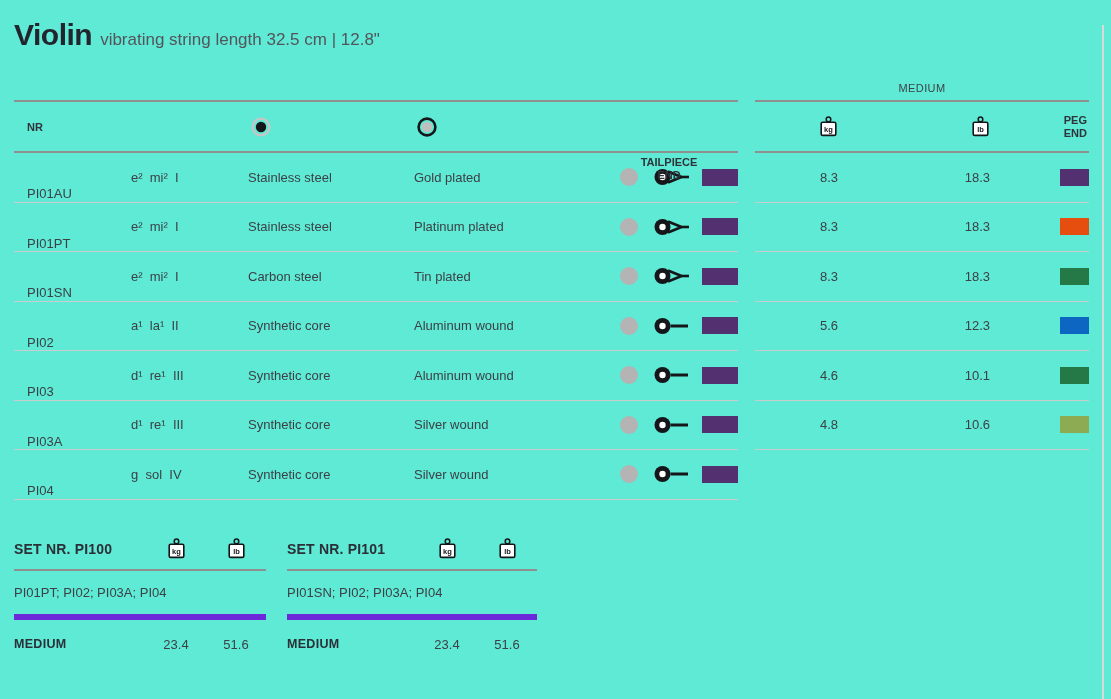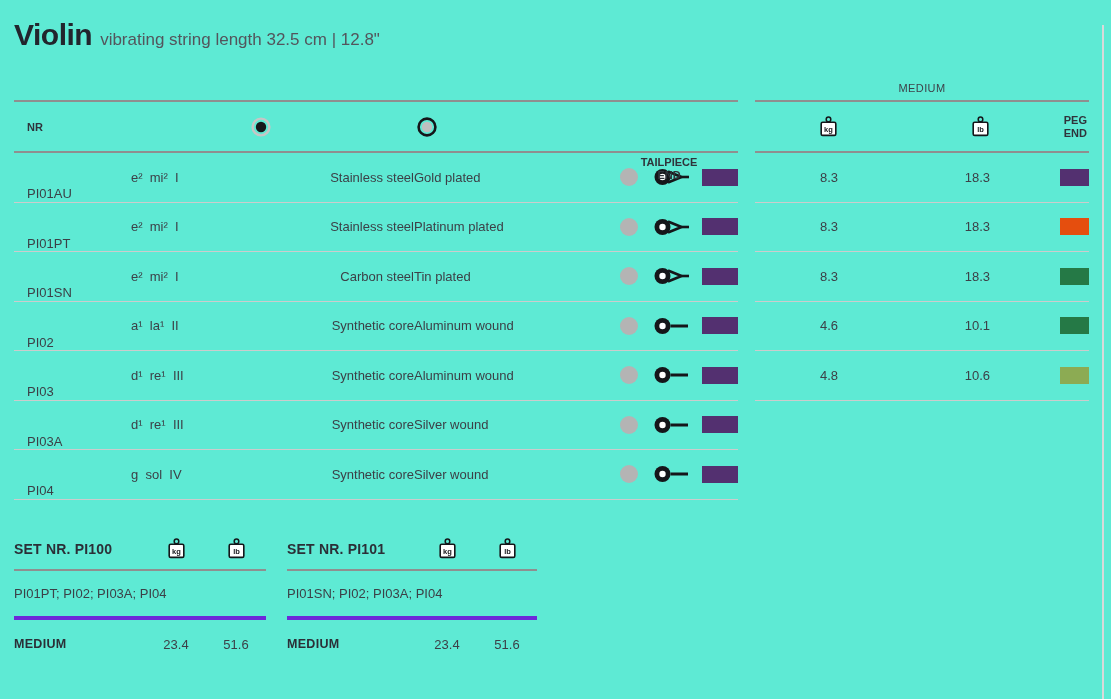--- a/index.html
+++ b/index.html
@@ -27,21 +27,21 @@
   .h-nr{position:absolute;left:13px;top:50%;transform:translateY(-50%);
         font-size:11px;font-weight:bold;color:#2f333b;}
   .h-core-icon{position:absolute;left:237px;top:50%;transform:translateY(-50%);line-height:0;}
   .h-wind-icon{position:absolute;left:403px;top:50%;transform:translateY(-50%);line-height:0;}
   .h-tailpiece{position:absolute;left:595px;width:120px;top:50%;transform:translateY(-50%);
                text-align:center;font-size:11px;font-weight:bold;color:#2f333b;line-height:13px;margin-top:42px;}
 
   
   .c-nr{width:104px;margin-left:13px;margin-top:33px;}
   .c-notes{width:117px;white-space:pre;}
-  .c-core{width:166px;text-align:right;}
+  .c-core{width:166px;}
   .c-wind{flex:1;}
   .c-circle{width:18px;height:18px;border-radius:50%;background:#b4b4b4;flex-shrink:0;}
   .c-ball{width:36px;height:20px;margin-left:16px;flex-shrink:0;line-height:0;}
   .c-bar{width:36px;height:17px;margin-left:12px;flex-shrink:0;}
 
   
   .rh-kg{width:83px;display:flex;justify-content:flex-end;line-height:0;}
   .rh-lb{width:152px;display:flex;justify-content:flex-end;line-height:0;}
   .rh-peg{flex:1;text-align:right;font-size:11px;font-weight:bold;color:#2f333b;
           line-height:13px;padding-right:2px;}
@@ -51,21 +51,21 @@
 
   
   .set-box{position:absolute;top:528px;}
   .set-box.one{left:14px;width:252px;}
   .set-box.two{left:287px;width:250px;}
   .set-title-row{height:43px;display:flex;align-items:center;
                  border-bottom:2px solid #8f8f8f;box-sizing:border-box;}
   .set-title{flex:1;font-size:14px;font-weight:bold;color:#2b2f37;letter-spacing:0.2px;}
   .set-col{width:60px;display:flex;justify-content:center;line-height:0;}
   .set-contents-row{height:49px;display:flex;align-items:center;
-                    border-bottom:4px solid #6d28d9;box-sizing:border-box;font-size:13px;}
+                    border-bottom:6px solid #6d28d9;box-sizing:border-box;font-size:13px;}
   .set-medium-row{height:48px;display:flex;align-items:center;}
   .set-gauge{flex:1;font-size:12.5px;font-weight:bold;color:#2b2f37;letter-spacing:0.3px;}
   .set-val{width:60px;text-align:center;font-size:13px;}
 
   .scroll-line{position:absolute;left:1102px;top:25px;width:2px;height:674px;background:#d9d9d9;}
 
   svg text{font-family:"Liberation Sans",sans-serif;}
 </style>
 </head>
 <body>
@@ -247,20 +247,25 @@
       <div class="rc-kg">8.3</div>
       <div class="rc-lb">18.3</div>
       <div class="rc-bar" style="background: rgb(229, 78, 14);"></div>
     </div>
     <div class="trow">
       <div class="rc-kg">8.3</div>
       <div class="rc-lb">18.3</div>
       <div class="rc-bar" style="background: rgb(37, 121, 70);"></div>
     </div>
     <div class="trow">
+      <div class="rc-kg">5.6</div>
+      <div class="rc-lb">12.3</div>
+      <div class="rc-bar" style="background: rgb(13, 102, 194);"></div>
+    </div>
+    <div class="trow">
       <div class="rc-kg">4.6</div>
       <div class="rc-lb">10.1</div>
       <div class="rc-bar" style="background: rgb(37, 121, 70);"></div>
     </div>
     <div class="trow">
       <div class="rc-kg">4.8</div>
       <div class="rc-lb">10.6</div>
       <div class="rc-bar" style="background: rgb(140, 171, 83);"></div>
     </div>
   </div>

